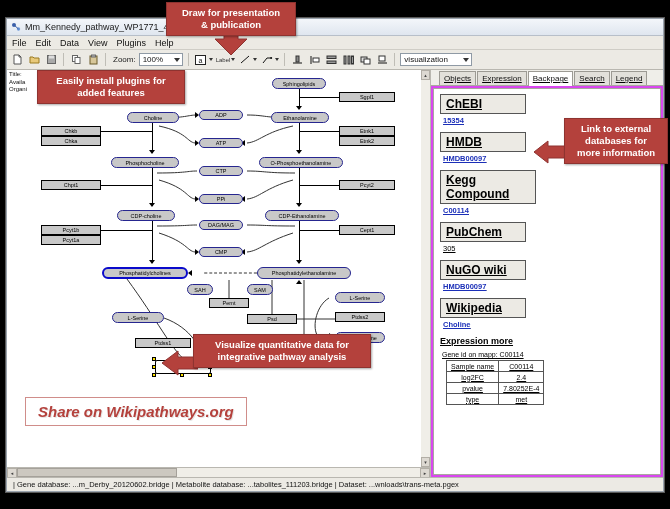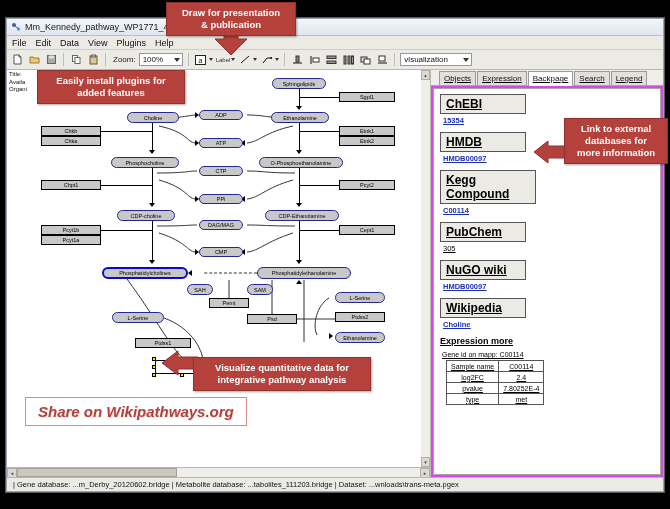--- a/index.html
+++ b/index.html
@@ -536,21 +536,21 @@
 
       <div class="callout" style="left:30px;top:0px;width:148px;">
         <span>Easily install plugins for<br>added features</span>
       </div>
       <div class="arrow-shape" style="left:82px;top:-22px;">
         <svg width="34" height="26" viewBox="0 0 34 26">
             <path d="M17 0 L33 14 L25 14 L25 26 L9 26 L9 14 L1 14 Z" fill="#b4413c" stroke="#8e3330" transform="rotate(180 17 13)"></path>
           </svg>
       </div>
 
-      <div class="callout" style="left:186px;top:287px;width:178px;">
+      <div class="callout" style="left:186px;top:264px;width:178px;">
         <span>Visualize quantitative data  for<br>integrative pathway analysis</span>
       </div>
       <div class="arrow-shape" style="left:155px;top:280px;">
         <svg width="36" height="26" viewBox="0 0 36 26">
             <path d="M0 13 L16 1 L16 7 L36 7 L36 19 L16 19 L16 25 Z" fill="#b4413c" stroke="#8e3330"></path>
           </svg>
       </div>
 
       <div class="share-banner" style="left:18px;top:327px;">
         <span>Share on Wikipathways.org</span>

